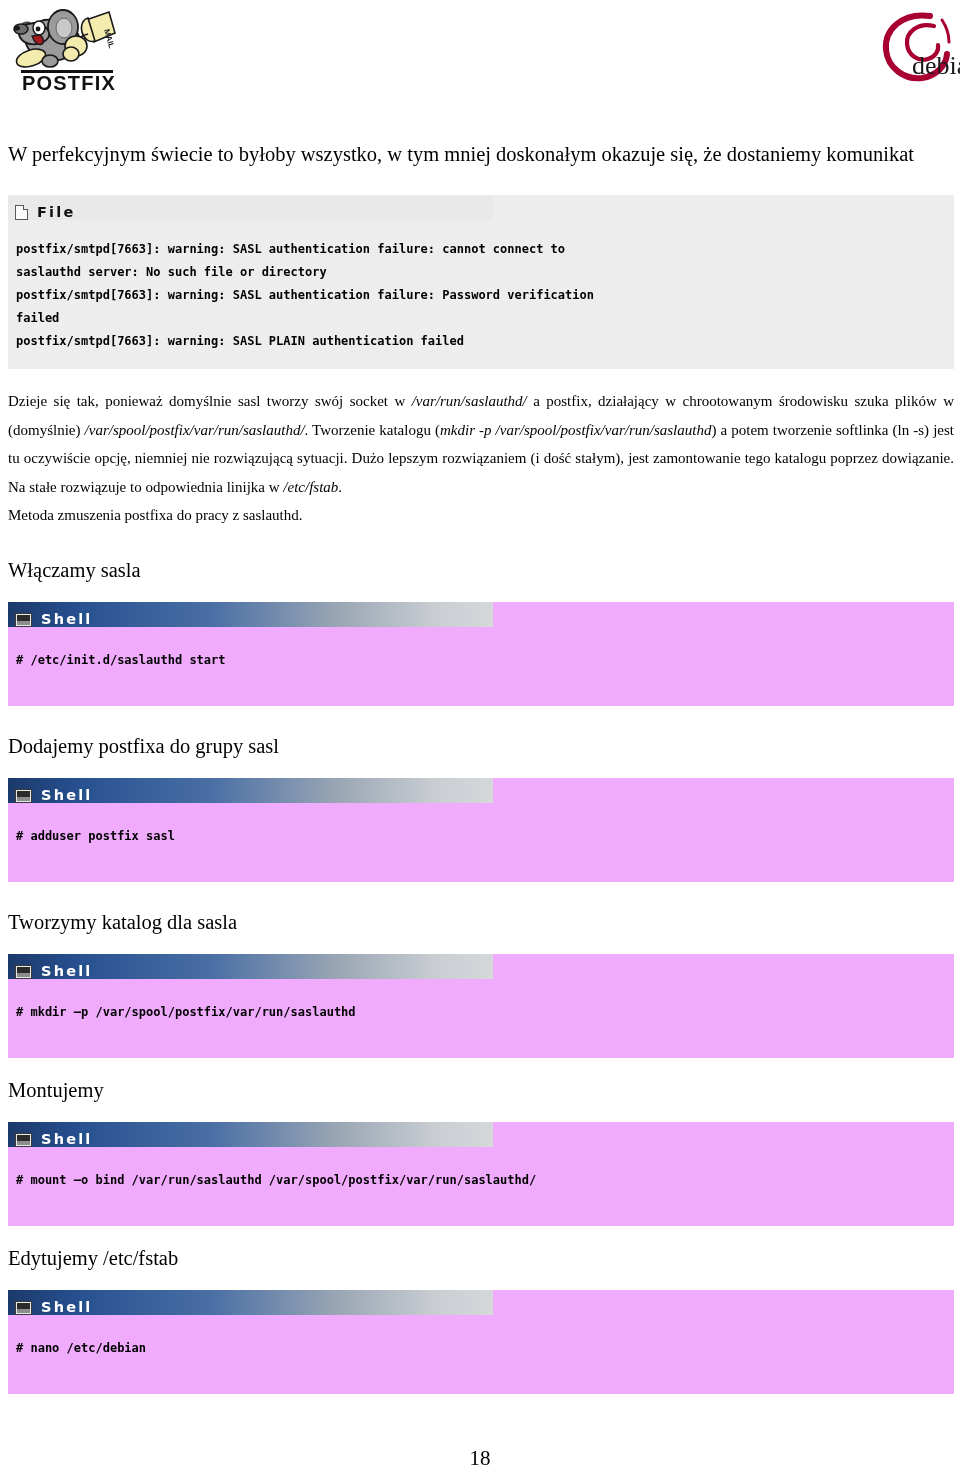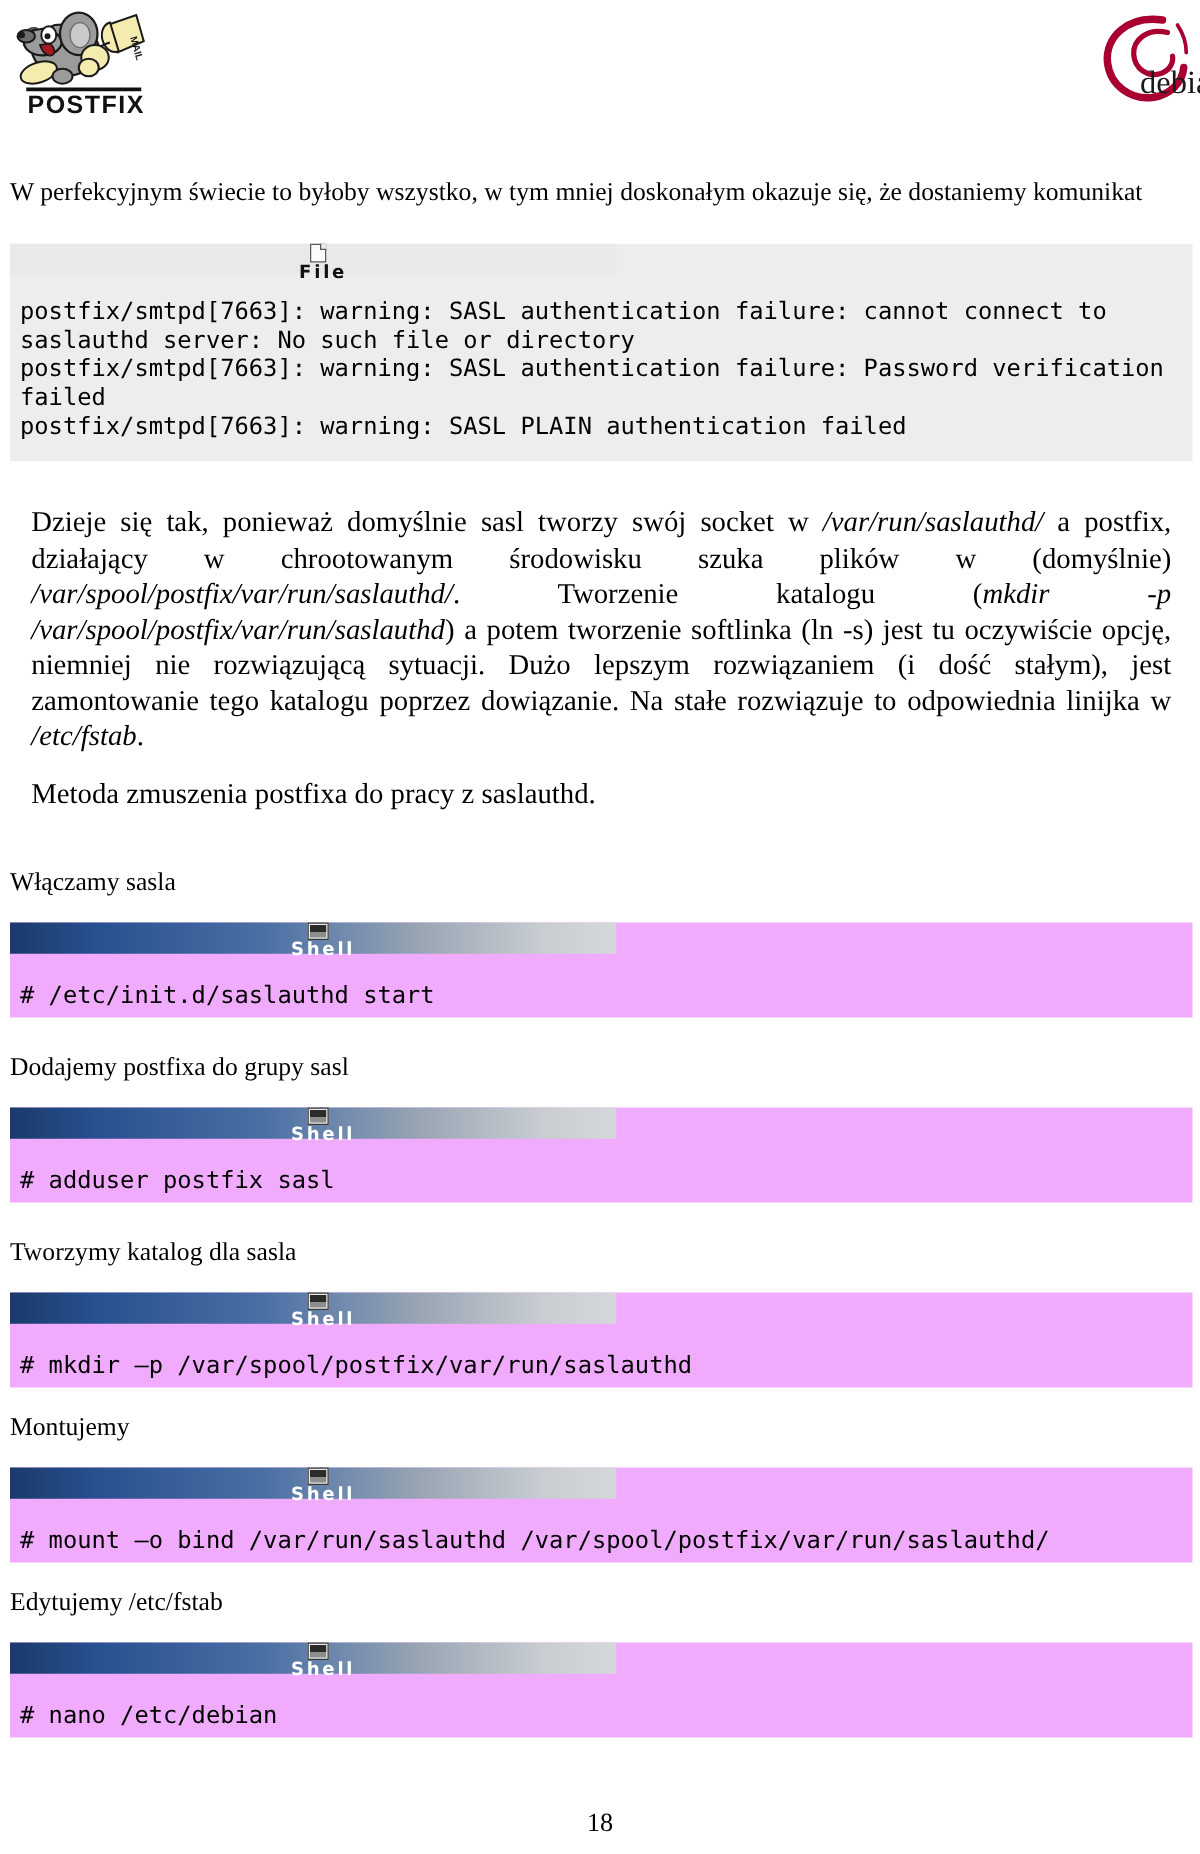--- a/index.html
+++ b/index.html
@@ -45,22 +45,22 @@
     width: 104px;
     height: 86px;
   }
   .debian-logo svg { display: block; }
 
   
   .content {
     padding: 0 6px 0 8px;
   }
   p.body-text {
-    margin: 17px;
-    font-size: 23px;
+    margin: 0;
+    font-size: 15px;
     line-height: 28.5px;
     text-align: justify;
   }
   p.intro {
     margin: 27px 0 0 0;
     font-size: 20.5px;
     line-height: 30px;
     text-align: left;
   }
   p.caption {
@@ -76,24 +76,23 @@
     width: 100%;
     box-sizing: border-box;
   }
   .codeblock.shell-block {
     background: #f0abfc;
   }
 
   .bar {
     height: 25px;
     display: flex;
-    align-items: center;
+    align-items: flex-end;
     padding-left: 7px;
     box-sizing: border-box;
-    flex-direction: column;
   }
   .bar-file {
     width: 485px;
     background: #e9e9e9;
   }
   .bar-shell {
     width: 485px;
     background: linear-gradient(to right, #1b3a6b 0%, #27508f 14%, #4a6fa5 42%, #9aa6b4 68%, #c9cdd2 88%, #d5d8db 100%);
   }
 
@@ -144,32 +143,32 @@
     display: block;
     width: 100%;
     height: 100%;
     background: linear-gradient(to bottom, #2b2b2b 0%, #2b2b2b 58%, #8d8d8d 58%, #8d8d8d 100%);
     box-sizing: border-box;
   }
 
   pre.code {
     margin: 0;
     font-family: "DejaVu Sans Mono", "Liberation Mono", monospace;
-    font-weight: normal;
-    font-size: 19px;
+    font-weight: bold;
+    font-size: 12px;
     line-height: 23px;
     color: #000000;
     white-space: pre-wrap;
     word-break: break-word;
   }
   .code-file {
     padding: 18px 8px 16px 8px;
   }
   .code-shell {
-    padding: 22px 8px 6px 8px;
+    padding: 22px 8px 34px 8px;
     font-size: 18.5px;
   }
 
   
   .gap-a { height: 26px; }
   .gap-b { height: 18px; }
 
   .page-number {
     position: absolute;
     left: 0;

